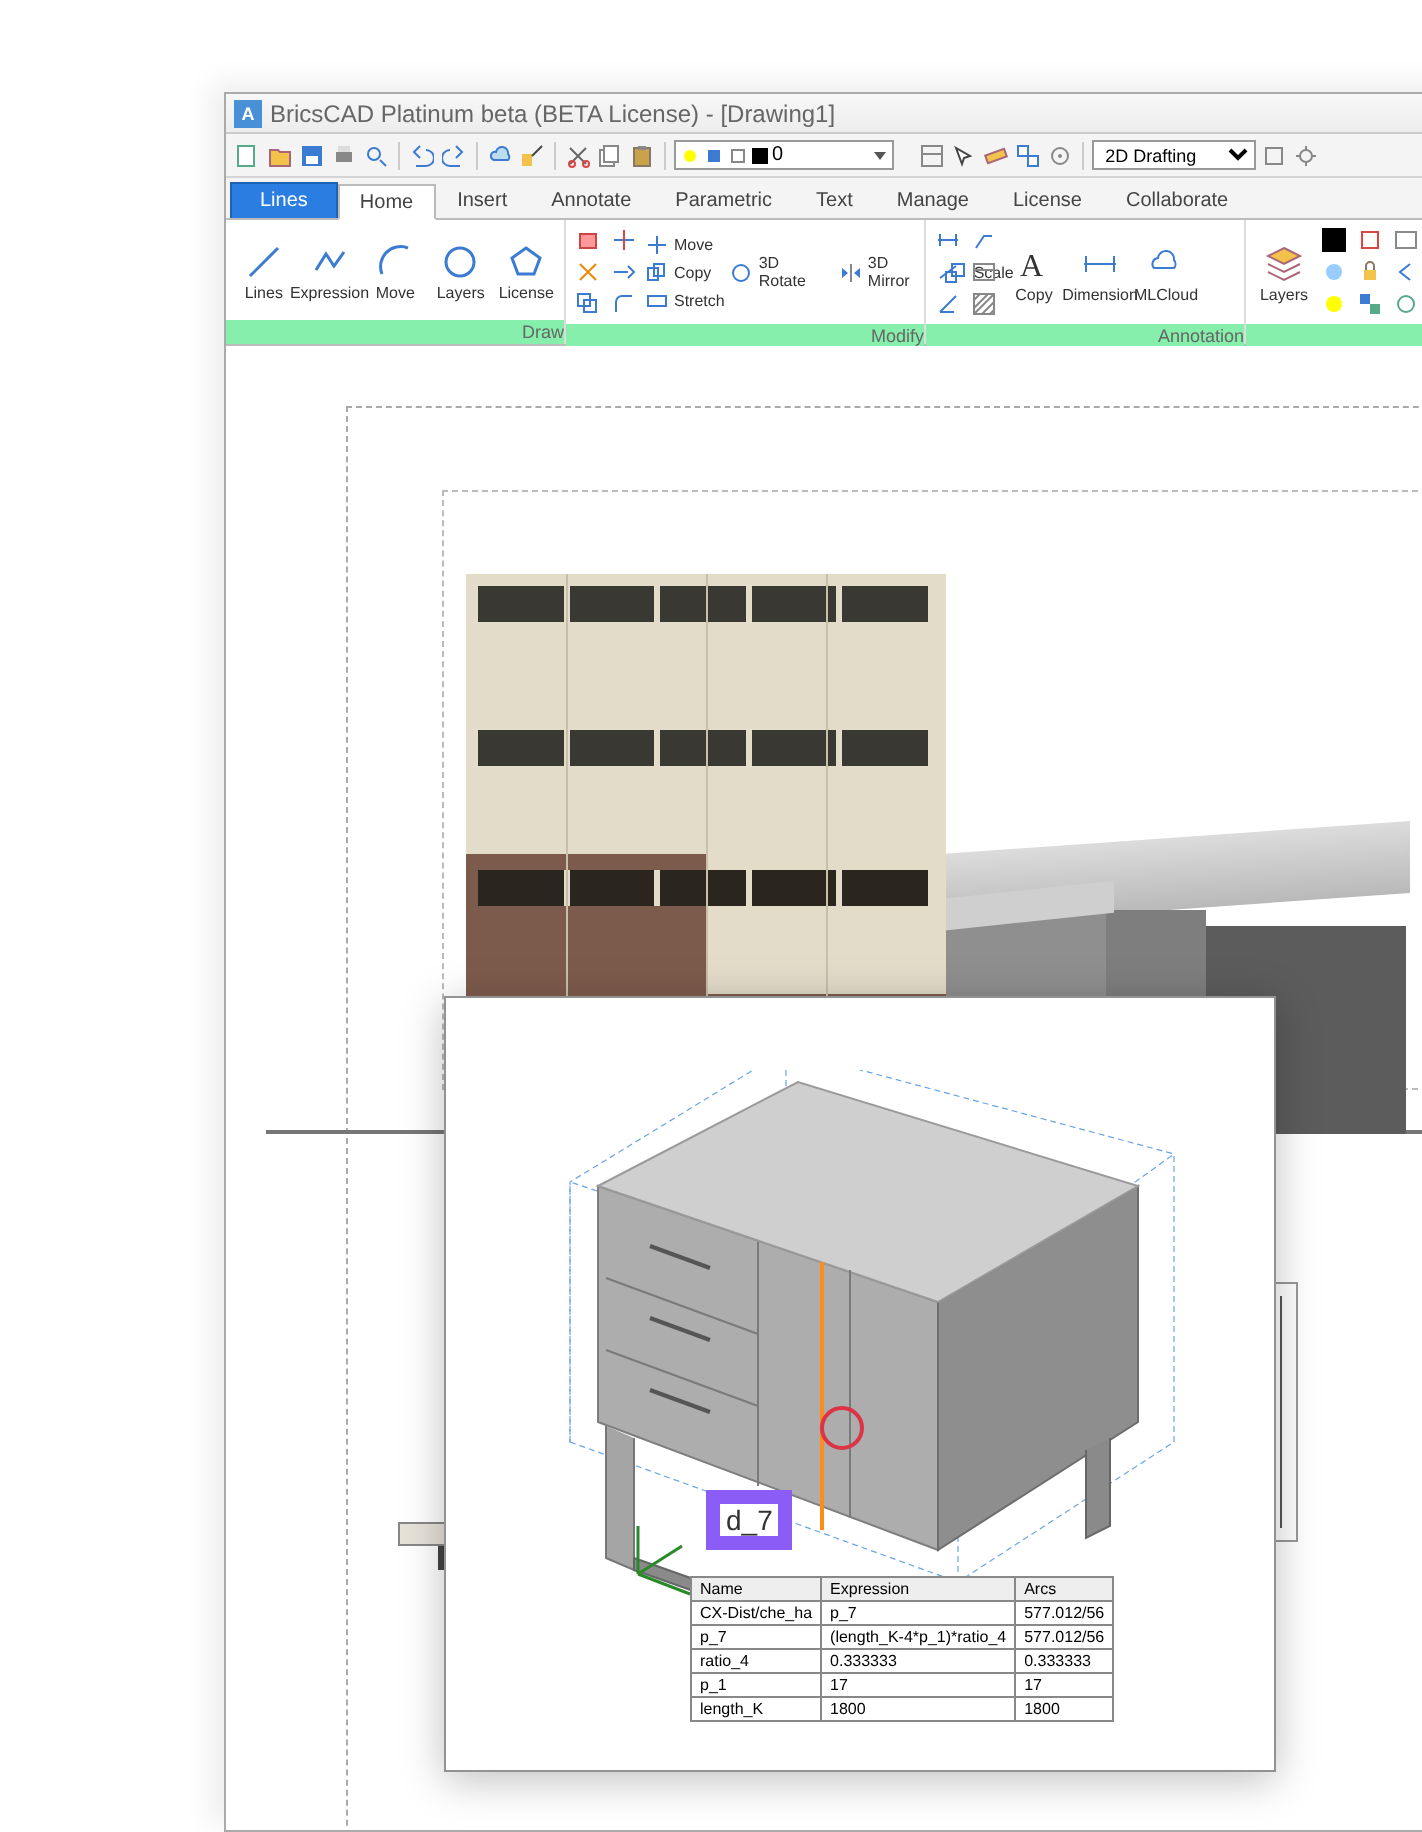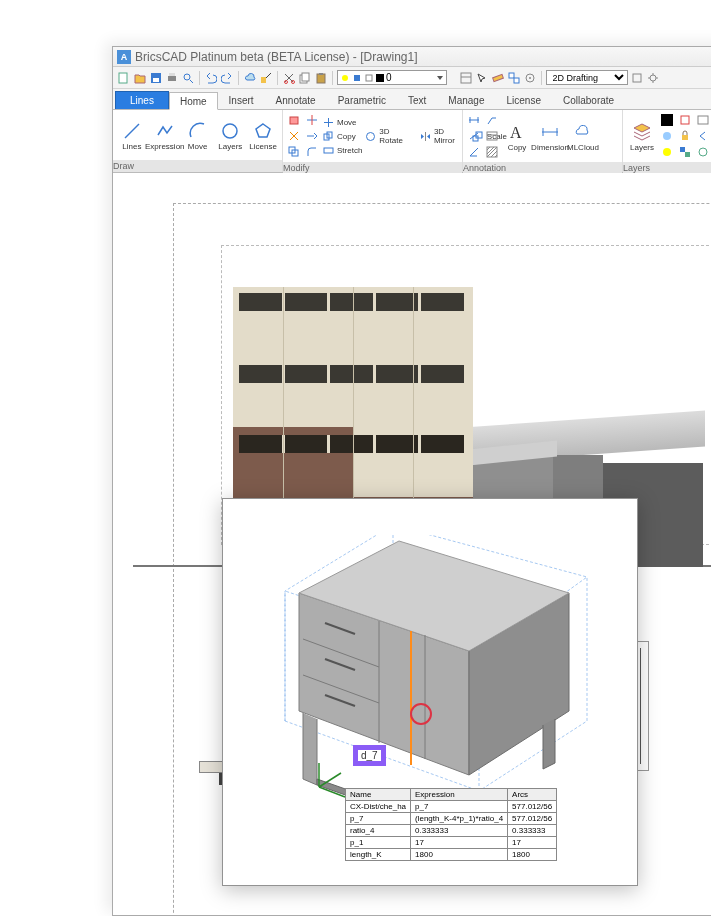--- a/index.html
+++ b/index.html
@@ -118,25 +118,25 @@
   flex-direction: column;
 }
 .panel-body {
   flex: 1;
   display: flex;
   align-items: center;
   padding: 3px 4px;
   gap: 3px;
 }
 .panel-title {
-  text-align: left;
+  text-align: right;
   font-size: 9px;
   color: #666;
   padding: 1px 0;
-  background: #e5e5e5;
+  background: #86efac;
 }
 .big-tool {
   display: flex;
   flex-direction: column;
   align-items: center;
   font-size: 8px;
   color: #333;
   width: 30px;
 }
 .big-tool .ico { width: 22px; height: 22px; display:flex;align-items:center;justify-content:center;}
@@ -242,21 +242,21 @@
 
 .overlay {
   position:absolute;
   top:498px; left:222px;
   width:416px; height:388px;
   background:#fff;
   border:1px solid #929292;
   box-shadow:0 4px 20px rgba(0,0,0,0.25);
 }
 .d3-wrap{position:absolute;left:20px;top:36px;width:360px;height:260px;}
-.d3-label{position:absolute;left:130px;top:246px;font-size:10px;color:#333;border:5px solid #8b5cf6;background:#fff;padding:0 3px;}
+.d3-label{position:absolute;left:130px;top:246px;font-size:14px;color:#333;border:7px solid #8b5cf6;background:#fff;padding:0 3px;}
 .orbit{position:absolute;left:167px;top:168px;width:22px;height:22px;}
 .orbit .c{width:22px;height:22px;border:2px solid #d34; border-radius:50%;}
 .param-table{
   position:absolute; left:122px; bottom:24px;
   border-collapse:collapse; font-size:8px;
   background:#fff;
 }
 .param-table th,.param-table td{
   border:1px solid #888; padding:1px 4px; text-align:left;
 }

